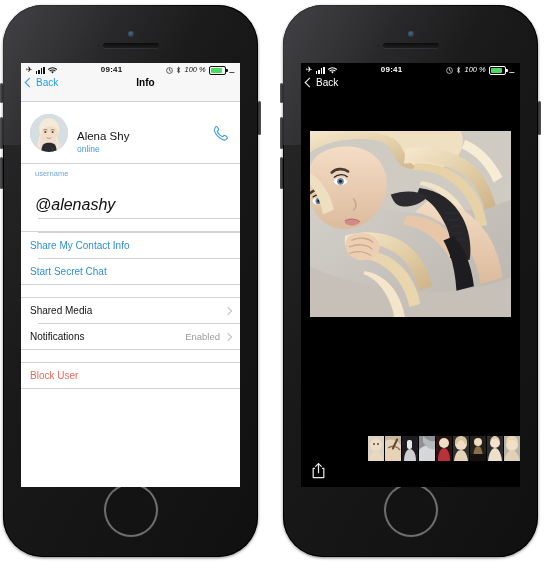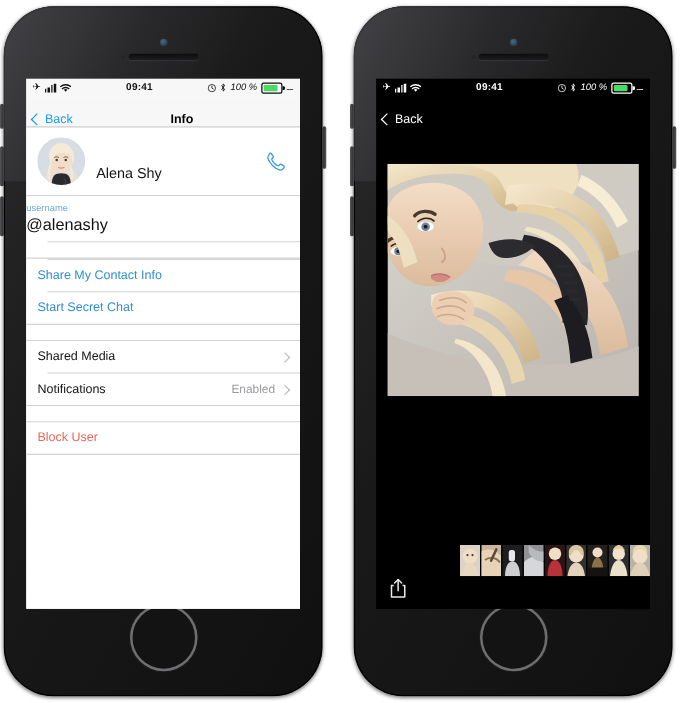--- a/index.html
+++ b/index.html
@@ -50,21 +50,21 @@
   .st-right{display:flex;align-items:center;gap:3px;font-size:7.5px;font-style:italic;}
   .bars{display:flex;align-items:flex-end;gap:1px;height:7px;}
   .bars i{display:block;width:1.5px;background:currentColor;}
   .bars i:nth-child(1){height:2.5px}.bars i:nth-child(2){height:4px}
   .bars i:nth-child(3){height:5.5px}.bars i:nth-child(4){height:7px}
   .batt{position:relative;width:15px;height:7px;border:1px solid currentColor;border-radius:2px;}
   .batt .fill{position:absolute;left:1px;top:1px;bottom:1px;width:11px;background:#4cd964;border-radius:1px;}
   .batt .tip{position:absolute;right:-3px;top:2px;width:1.5px;height:3px;background:currentColor;border-radius:0 1px 1px 0;}
 
   
-  .navbar{height:24px;display:flex;align-items:flex-end;position:relative;padding:0 5px;}
+  .navbar{height:24px;display:flex;align-items:flex-start;position:relative;padding:0 5px;}
   .navbar.light{background:#f7f7f7;border-bottom:1px solid #cfcfd2;}
   .navbar.dark{background:#000;}
   .nav-back{display:flex;align-items:center;gap:2px;font-size:10px;z-index:2;}
   .navbar.light .nav-back{color:#1b9bf0;}
   .navbar.dark .nav-back{color:#ffffff;}
   .chev{width:6px;height:6px;border-left:1.6px solid currentColor;border-bottom:1.6px solid currentColor;
         transform:rotate(45deg);display:inline-block;margin-right:1px;}
   .nav-title{position:absolute;left:0;right:0;text-align:center;font-size:10px;font-weight:700;}
   .navbar.light .nav-title{color:#000;padding-left:30px;}
   .navbar.dark .nav-title{color:#fff;}
@@ -78,23 +78,23 @@
   .profile{display:flex;align-items:center;padding:8px 8px 8px 9px;background:#fff;}
   .avatar{width:38px;height:38px;border-radius:50%;overflow:hidden;flex:0 0 38px;
           background:#cfd6dc;position:relative;}
   .avatar svg{display:block;width:100%;height:100%;}
   .pname{flex:1;margin-left:9px;}
   .pname .nm{font-size:11.5px;color:#141414;line-height:13px;margin-top:20px;}
   .pname .st{font-size:8.5px;color:#3b9ae1;line-height:11px;margin-top:1px;}
   .callbtn{width:18px;height:18px;color:#3b9ae1;flex:0 0 18px;margin-right:3px;}
   .callbtn svg{display:block;width:100%;height:100%;}
 
-  .field{padding:5px 0 6px;background:#fff;}
+  .field{padding:5px 14px 6px;background:#fff;}
   .field .lbl{font-size:7.5px;color:#6fa8d6;line-height:10px;}
-  .field .val{font-size:13px;color:#111;line-height:14px;margin-top:1px;}
+  .field .val{font-size:16px;color:#111;line-height:14px;margin-top:19px;font-style:italic;}
 
   .row{height:25px;display:flex;align-items:center;padding:0 9px;background:#fff;font-size:10px;}
   .row .txt{flex:1;}
   .row.action .txt{color:#2f8fd0;}
   .row.plain .txt{color:#131313;}
   .row.danger .txt{color:#e8695c;}
   .row .aux{font-size:9.5px;color:#9a9a9e;margin-right:5px;}
   .disc{width:5px;height:5px;border-top:1.3px solid #bfbfc4;border-right:1.3px solid #bfbfc4;
         transform:rotate(45deg);display:inline-block;}
 
@@ -183,20 +183,21 @@
               <circle cx="16.2" cy="19" r="1.1" fill="#4a4038"></circle>
               <circle cx="23.8" cy="19" r="1.1" fill="#4a4038"></circle>
               <path d="M14.4 16.8c1-.7 2.4-.7 3.4-.1M22.2 16.7c1-.6 2.4-.6 3.4.1" stroke="#6c5b4c" stroke-width=".8" fill="none" stroke-linecap="round"></path>
               <path d="M17.8 25.2c1.4.7 3 .7 4.4 0" stroke="#c98b86" stroke-width="1" fill="none" stroke-linecap="round"></path>
               <path d="M14 32c2-2.4 10-2.4 12 0 1.4 1.7 2 4 2 8H12c0-4 .6-6.3 2-8Z" fill="#2a2a2e"></path>
               <path d="M22 34c1.2 1.4 1.8 3 2.2 6" stroke="#4a4a50" stroke-width=".7" fill="none"></path>
             </svg>
           </div>
           <div class="pname">
             <div class="nm">Alena Shy</div>
+            <div class="st">online</div>
           </div>
           <div class="callbtn">
             <svg viewBox="0 0 24 24">
               <path d="M6.2 3.8c.6-.6 1.5-.5 2 .2l1.8 2.5c.4.6.3 1.4-.3 1.9l-1 .8c-.2.2-.3.5-.2.8.5 1.4 1.5 2.9 2.7 4.1 1.2 1.2 2.7 2.2 4.1 2.7.3.1.6 0 .8-.2l.8-1c.5-.6 1.3-.7 1.9-.3l2.5 1.8c.7.5.8 1.4.2 2l-1.4 1.4c-.9.9-2.2 1.2-3.4.8-2.5-.8-5.2-2.6-7.4-4.8C7.1 14.3 5.3 11.6 4.5 9.1c-.4-1.2-.1-2.5.8-3.4Z" fill="none" stroke="currentColor" stroke-width="1.4" stroke-linejoin="round"></path>
             </svg>
           </div>
         </div>
         <div class="sep full"></div>
 
         <div class="field">

